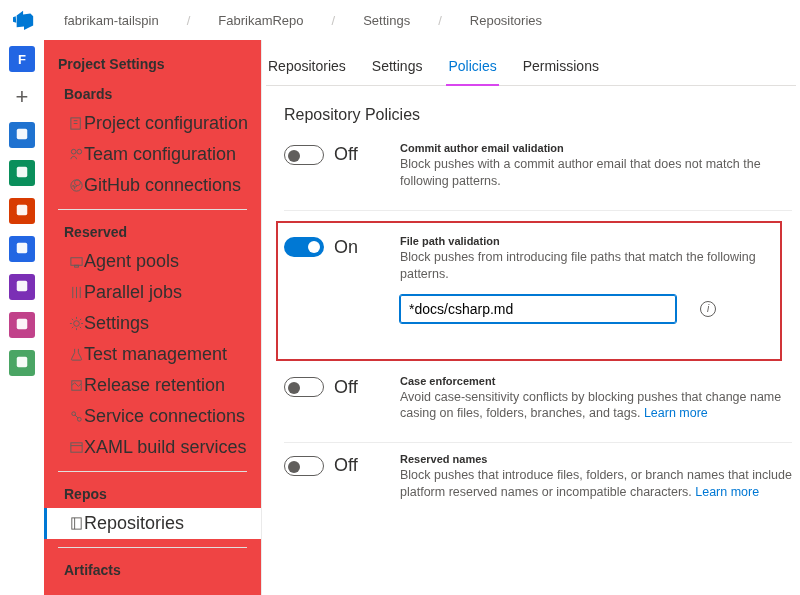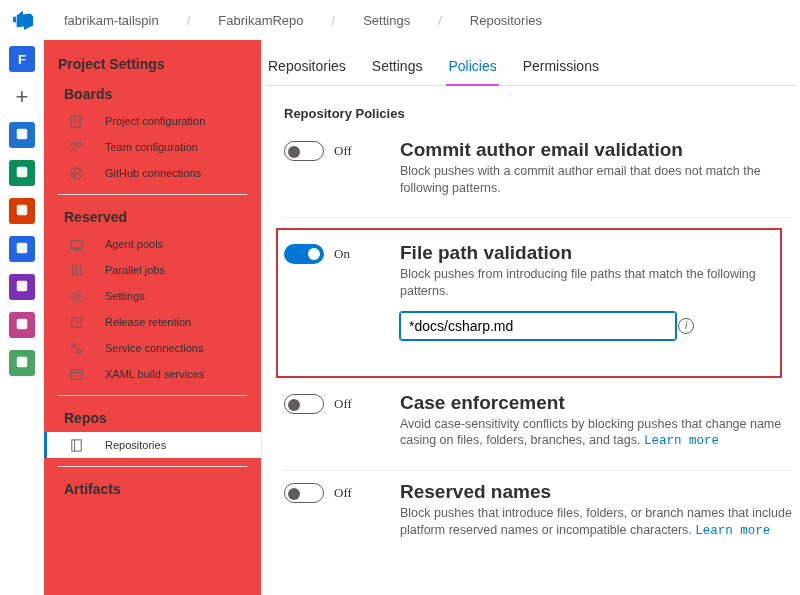--- a/index.html
+++ b/index.html
@@ -16,52 +16,52 @@
 
   
   .rail { width:44px; background:#fff; display:flex; flex-direction:column; align-items:center; padding-top:6px; gap:12px; }
   .rail .tile { width:26px; height:26px; border-radius:3px; display:flex; align-items:center; justify-content:center; font-weight:600; font-size:13px; color:#fff; }
   .rail .plus { color:#605e5c; font-size:22px; font-weight:300; }
 
   
   .sidebar { width:218px; background:#ef4444; border-right:1px solid #eaeaea; overflow-y:auto; padding:8px 0 0 0; }
   .sidebar h4 { font-size:14px; font-weight:600; margin:8px 14px 8px 14px; }
   .sidebar h5 { font-size:14px; font-weight:700; margin:14px 14px 6px 20px; }
-  .sidebar .item { display:flex; align-items:center; gap:21px; padding:5px 10px 5px 24px; font-size:11px; color:#323130; cursor:pointer; }
+  .sidebar .item { display:flex; align-items:center; gap:0; padding:5px 10px 5px 24px; font-size:18px; color:#323130; cursor:pointer; }
   .sidebar .item.active { background:#fff; border-left:3px solid #0078d4; padding-left:21px; font-weight:400; }
   .sidebar .sec-divider { border-top:1px solid #e1dfdd; margin:8px 14px 0 14px; }
   .ic { width:16px; height:16px; display:inline-flex; align-items:center; justify-content:center; color:#605e5c; }
 
   
   .main { flex:1; padding:18px 0 0 0; overflow:auto; }
   .main-inner { padding:0 2px 0 2px; }
   .main h1 { font-size:22px; font-weight:400; margin:10px 2px 16px 2px; }
   .tabs { display:flex; gap:22px; border-bottom:1px solid #e1dfdd; margin:0 2px 18px 2px; font-size:14px; }
   .tab { padding:0 2px 10px 2px; color:#323130; cursor:pointer; }
   .tab.active { color:#0078d4; border-bottom:2px solid #d946ef; margin-bottom:-1px; }
 
   .panel { padding:2px 6px 0 20px; }
-  .panel h2 { font-size:13px; font-weight:700; margin:0 0 18px 0; }
+  .panel h2 { font-size:16px; font-weight:400; margin:0 0 18px 0; }
 
   .policy-row { display:flex; align-items:flex-start; gap:20px; padding:0 0 20px 0; margin:0 0 10px 0; }
   .policy-row.sep-after { border-bottom:1px solid #ececec; }
   .toggle-col { display:flex; align-items:center; gap:10px; width:96px; padding-top:2px; }
   .toggle { width:40px; height:20px; border-radius:10px; position:relative; cursor:pointer; }
   .toggle .knob { width:12px; height:12px; background:#fff; border-radius:50%; position:absolute; top:4px; }
   .toggle.off { background:#fff; border:1px solid #605e5c; }
   .toggle.off .knob { left:3px; background:#605e5c; }
   .toggle.on { background:#0078d4; }
   .toggle.on .knob { right:4px; }
-  .tog-label { font-size:13px;font-family:Liberation Serif, serif; }
+  .tog-label { font-size:18px; }
 
   .policy-body { flex:1; }
-  .policy-body .title { font-weight:600; font-size:19px; margin-bottom:2px; }
+  .policy-body .title { font-weight:600; font-size:11px; margin-bottom:2px; }
   .policy-body .desc { font-size:12.5px; color:#605e5c; line-height:1.35; }
-  .policy-body .desc a { color:#0078d4; text-decoration:none;font-family:Liberation Mono, monospace; }
-  .policy-input { margin-top:12px; display:flex; align-items:center; gap:2px; }
+  .policy-body .desc a { color:#0078d4; text-decoration:none; }
+  .policy-input { margin-top:12px; display:flex; align-items:center; gap:24px; }
   .policy-input input { width:276px; padding:5px 8px; font-size:14px; border:1px solid #0078d4; outline:1px solid #0078d4; border-radius:2px; font-family:inherit; }
   .info-ic { width:16px; height:16px; border:1px solid #605e5c; border-radius:50%; display:inline-flex; align-items:center; justify-content:center; font-size:10px; color:#605e5c; font-style:italic; }
 
   .highlight-box { border:2px solid #d13438; padding:12px 6px 6px 6px; margin:0 10px 14px -8px; }
 </style>
 </head>
 <body>
 
 <div class="root">
 
@@ -181,20 +181,28 @@
               <svg width="15" height="15" viewBox="0 0 16 16">
                 <circle cx="8" cy="8" r="3" stroke="currentColor" fill="none"></circle>
                 <path d="M8 1v2M8 13v2M1 8h2M13 8h2M3 3l1.5 1.5M11.5 11.5L13 13M13 3l-1.5 1.5M4.5 11.5L3 13" stroke="currentColor"></path>
               </svg>
             </span>
             <span>Settings</span>
           </div>
           <div class="item">
             <span class="ic">
               <svg width="15" height="15" viewBox="0 0 16 16">
+                <path d="M6 2v4l-3 6c-1 2 0 2 1 2h8c1 0 2 0 1-2l-3-6V2" stroke="currentColor" fill="none"></path>
+              </svg>
+            </span>
+            <span>Test management</span>
+          </div>
+          <div class="item">
+            <span class="ic">
+              <svg width="15" height="15" viewBox="0 0 16 16">
                 <rect x="3" y="3" width="10" height="10" stroke="currentColor" fill="none"></rect>
                 <polyline points="3,8 6,5 10,9 13,6" stroke="currentColor" fill="none"></polyline>
               </svg>
             </span>
             <span>Release retention</span>
           </div>
           <div class="item">
             <span class="ic">
               <svg width="15" height="15" viewBox="0 0 16 16">
                 <circle cx="5" cy="5" r="2" stroke="currentColor" fill="none"></circle>

